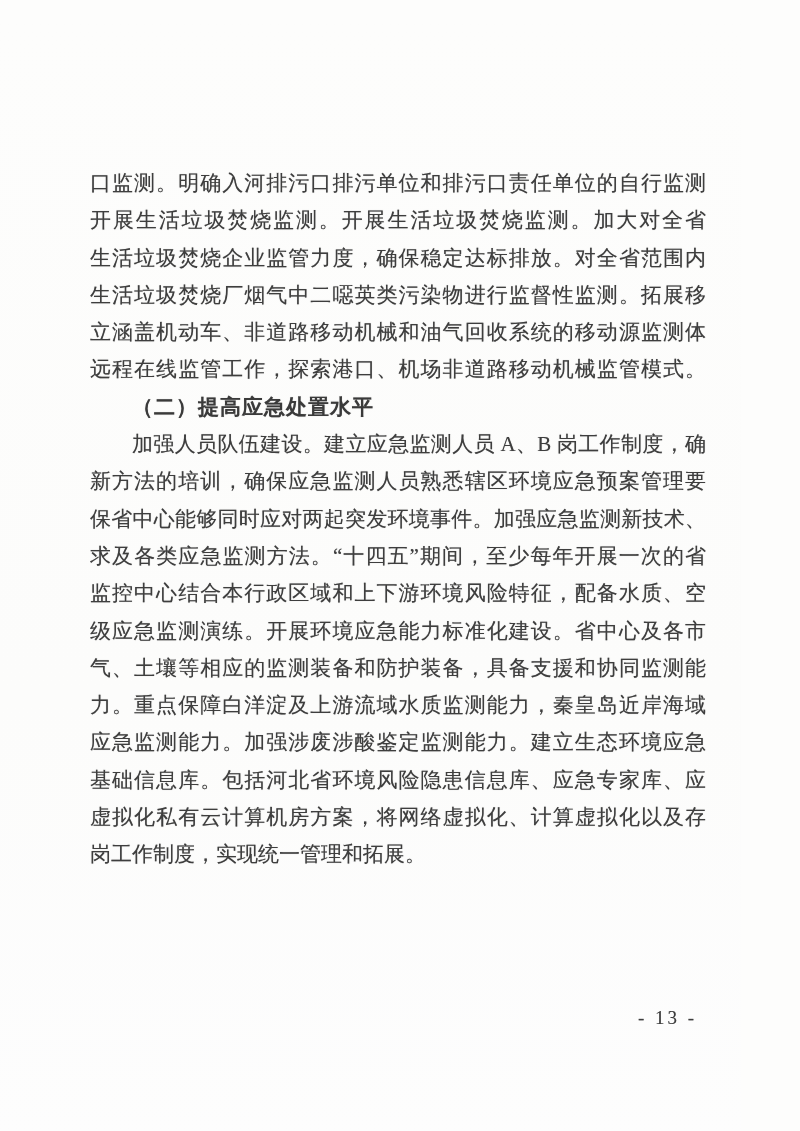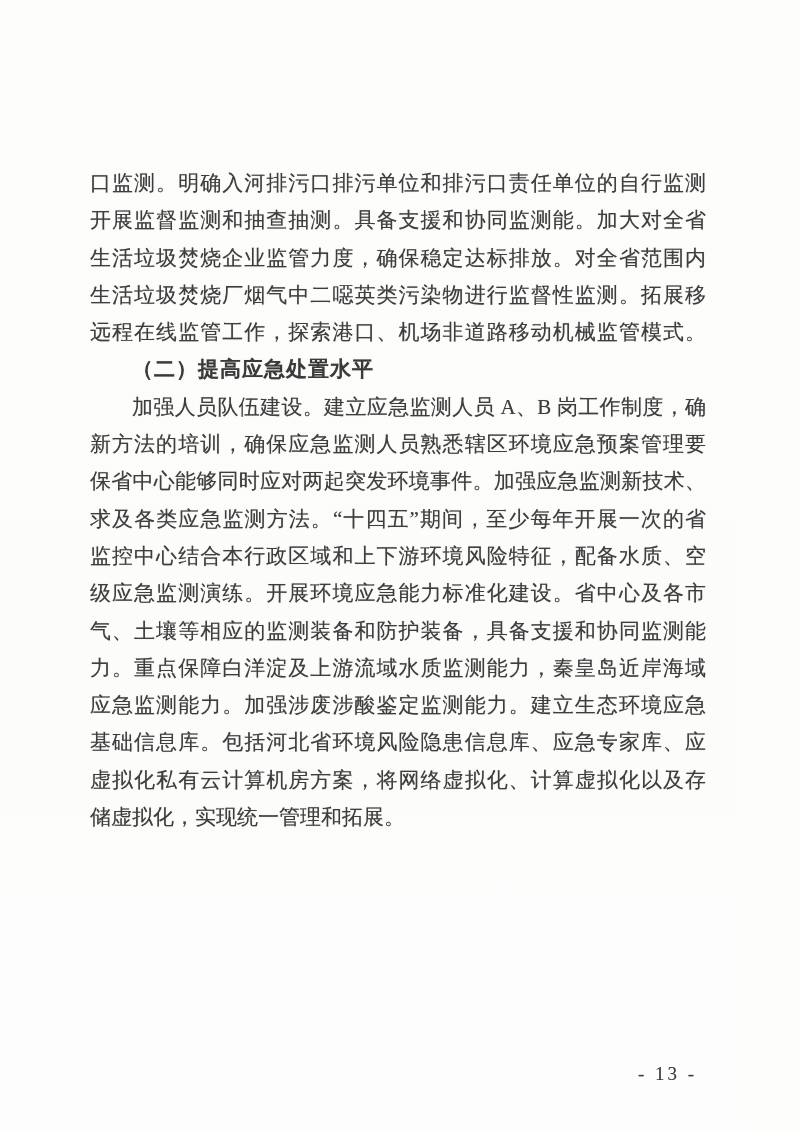--- a/index.html
+++ b/index.html
@@ -45,56 +45,57 @@
   }
   .line.heading {
     font-weight: 700;
     text-align-last: left;
     letter-spacing: 1px;
     color: #3a3a3a;
   }
   .page-number {
     position: absolute;
     left: 638px;
-    top: 1044px;
+    top: 988px;
     font-size: 19px;
     letter-spacing: 3px;
     color: #3e3e3e;
     text-shadow: 0 0 0.6px rgba(70, 70, 70, 0.5);
   }
 </style>
 </head>
 <body>
 
 <div class="page">
 
   <div class="text-block">
 
     <div>
         <div class="line">口监测。明确入河排污口排污单位和排污口责任单位的自行监测</div>
-        <div class="line">开展监督监测和抽查抽测。具备支援和协同监测能。加大对全省</div>
+        <div class="line">开展生活垃圾焚烧监测。开展生活垃圾焚烧监测。加大对全省</div>
         <div class="line">生活垃圾焚烧企业监管力度，确保稳定达标排放。对全省范围内</div>
         <div class="line">生活垃圾焚烧厂烟气中二噁英类污染物进行监督性监测。拓展移</div>
+        <div class="line">立涵盖机动车、非道路移动机械和油气回收系统的移动源监测体</div>
         <div class="line">远程在线监管工作，探索港口、机场非道路移动机械监管模式。</div>
       </div>
 
     <div class="line heading indent">（二）提高应急处置水平</div>
 
     <div>
         <div class="line indent">加强人员队伍建设。建立应急监测人员 A、B 岗工作制度，确</div>
         <div class="line">新方法的培训，确保应急监测人员熟悉辖区环境应急预案管理要</div>
         <div class="line">保省中心能够同时应对两起突发环境事件。加强应急监测新技术、</div>
         <div class="line">求及各类应急监测方法。“十四五”期间，至少每年开展一次的省</div>
         <div class="line">监控中心结合本行政区域和上下游环境风险特征，配备水质、空</div>
         <div class="line">级应急监测演练。开展环境应急能力标准化建设。省中心及各市</div>
         <div class="line">气、土壤等相应的监测装备和防护装备，具备支援和协同监测能</div>
         <div class="line">力。重点保障白洋淀及上游流域水质监测能力，秦皇岛近岸海域</div>
         <div class="line">应急监测能力。加强涉废涉酸鉴定监测能力。建立生态环境应急</div>
         <div class="line">基础信息库。包括河北省环境风险隐患信息库、应急专家库、应</div>
         <div class="line">虚拟化私有云计算机房方案，将网络虚拟化、计算虚拟化以及存</div>
-        <div class="line plain-last">储虚拟化，实现统一管理和拓展。</div>
+        <div class="line plain-last">岗工作制度，实现统一管理和拓展。</div>
       </div>
 
   </div>
 
   <div class="page-number">- 13 -</div>
 
 </div>
 
 </body></html>

